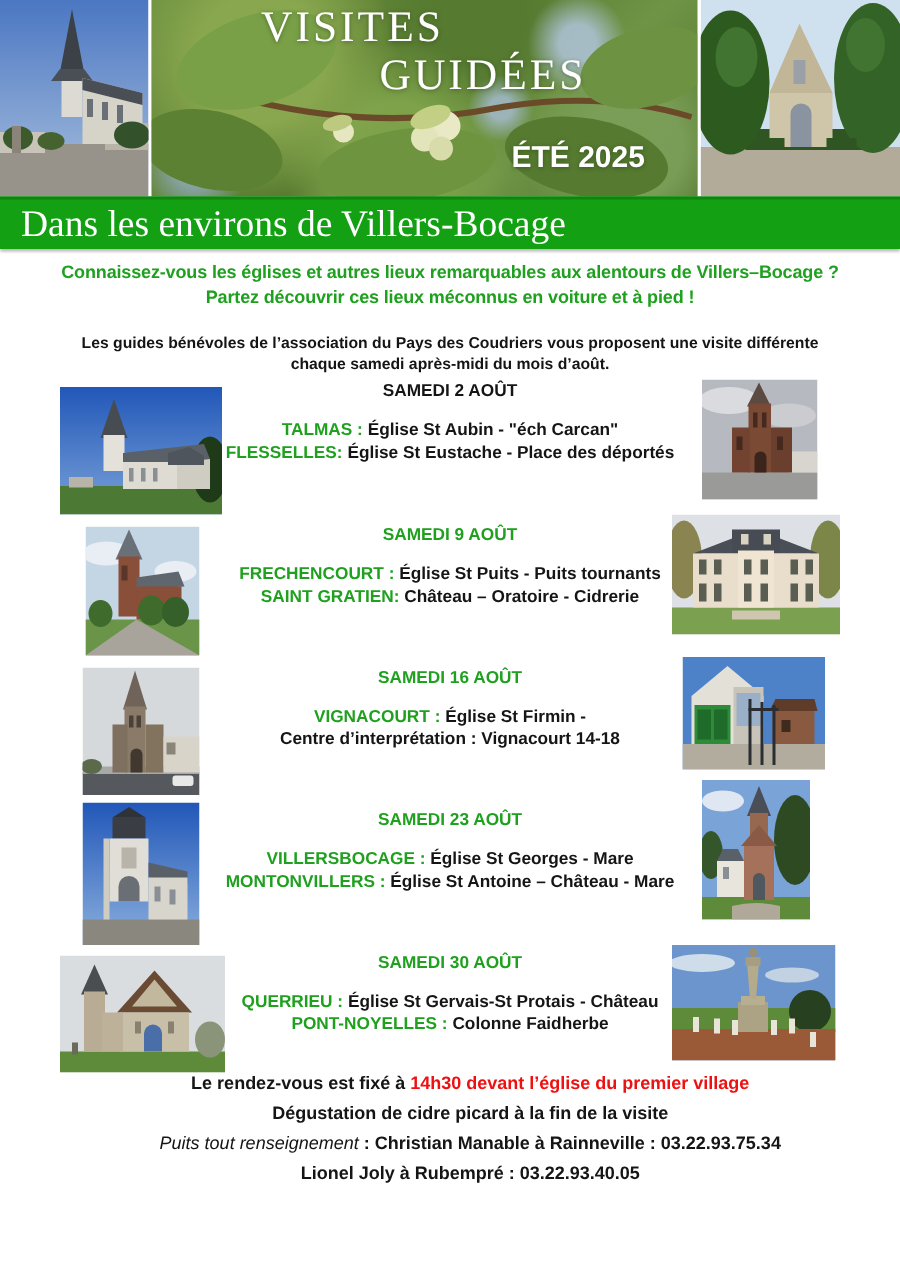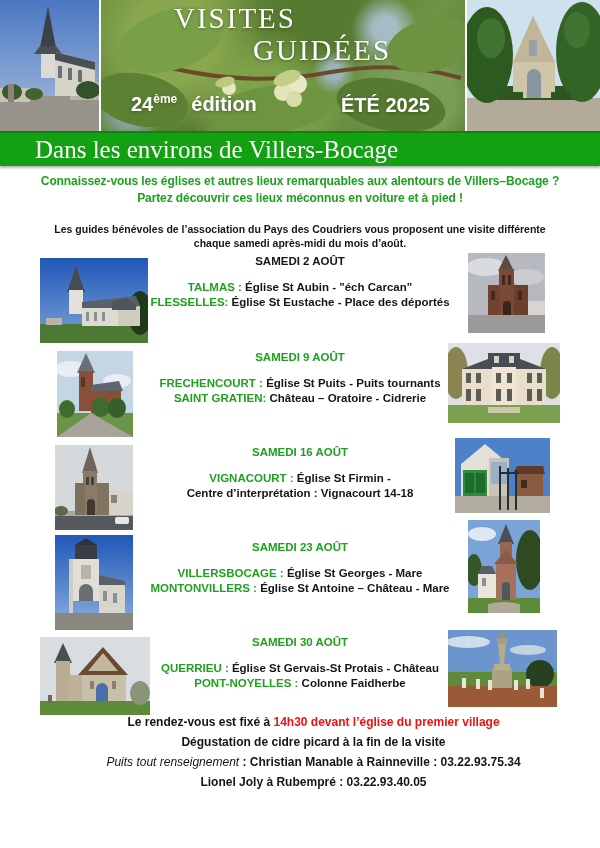--- a/index.html
+++ b/index.html
@@ -31,21 +31,21 @@
   .ed{left:30px;top:92px;}
   .ed sup{font-size:12px;}
   .ed .w{margin-left:14px;}
   .season{left:240px;top:94px;}
 
   
   .banner{position:absolute;left:0;top:131px;width:600px;height:35px;background:#13a013;
           border-top:2px solid #0c860c;box-sizing:border-box;
           box-shadow:0 2px 2px rgba(0,0,0,.28);}
   .banner span{display:block;color:#fff;font-family:"Liberation Serif",serif;font-size:25px;
-               line-height:33px;padding-left:35px;}
+               line-height:33px;padding-left:14px;}
 
   
   .intro{position:absolute;left:0;top:173px;width:600px;text-align:center;color:#1fa11f;
          font-weight:bold;font-size:12px;line-height:17px;letter-spacing:-.1px;}
   .guides{position:absolute;left:0;top:222px;width:600px;text-align:center;color:#151515;
           font-weight:bold;font-size:10.5px;line-height:14px;}
 
   
   .sect{position:absolute;left:0;width:600px;text-align:center;font-weight:bold;font-size:11.5px;}
   .s-date{color:#1fa11f;margin:0 0 13px 0;font-size:11.5px;}
@@ -109,21 +109,20 @@
         <ellipse cx="330" cy="45" rx="45" ry="26" fill="#6d9242" transform="rotate(-14 330 45)"></ellipse>
         <circle cx="196" cy="84" r="10" fill="#e9e9c6"></circle>
         <circle cx="182" cy="92" r="9" fill="#e2e4ba"></circle>
         <circle cx="193" cy="99" r="8" fill="#d8dcaa"></circle>
         <ellipse cx="186" cy="78" rx="14" ry="7" fill="#c2cf84" transform="rotate(-20 186 78)"></ellipse>
         <circle cx="128" cy="88" r="7" fill="#e6e7c0"></circle>
         <ellipse cx="124" cy="82" rx="10" ry="5" fill="#bcc97e" transform="rotate(-15 124 82)"></ellipse>
       </svg>
       <div class="hdr-title t1">VISITES</div>
       <div class="hdr-title t2">GUIDÉES</div>
-      <div class="hdr-sub ed"><span>24</span><sup>ème</sup><span class="w">édition</span></div>
       <div class="hdr-sub season">ÉTÉ 2025</div>
     </div>
 
     <div class="ph hdr-right">
       <svg viewBox="0 0 133 131" preserveAspectRatio="none">
         <rect width="133" height="131" fill="#cfe0ee"></rect>
         <rect x="0" y="98" width="133" height="33" fill="#b3ab99"></rect>
         <rect x="30" y="86" width="80" height="14" fill="#2f5522"></rect>
         <polygon points="66,16 46,62 46,98 88,98 88,62" fill="#cfc5a8"></polygon>
         <polygon points="66,16 46,62 88,62" fill="#c2b698"></polygon>

